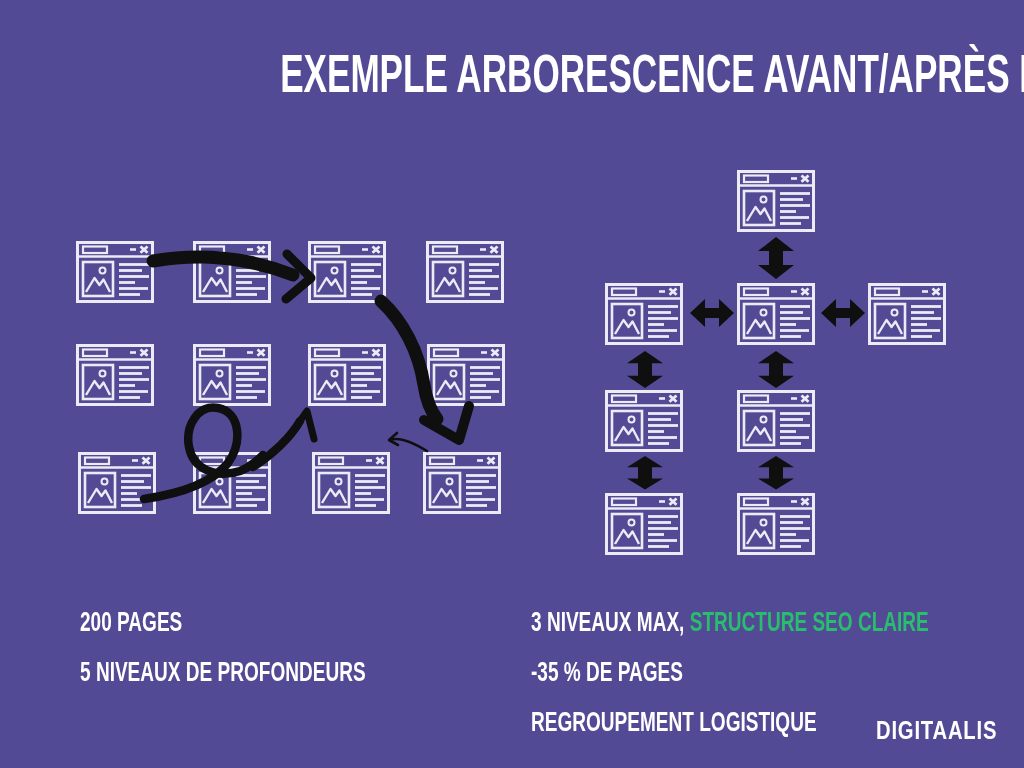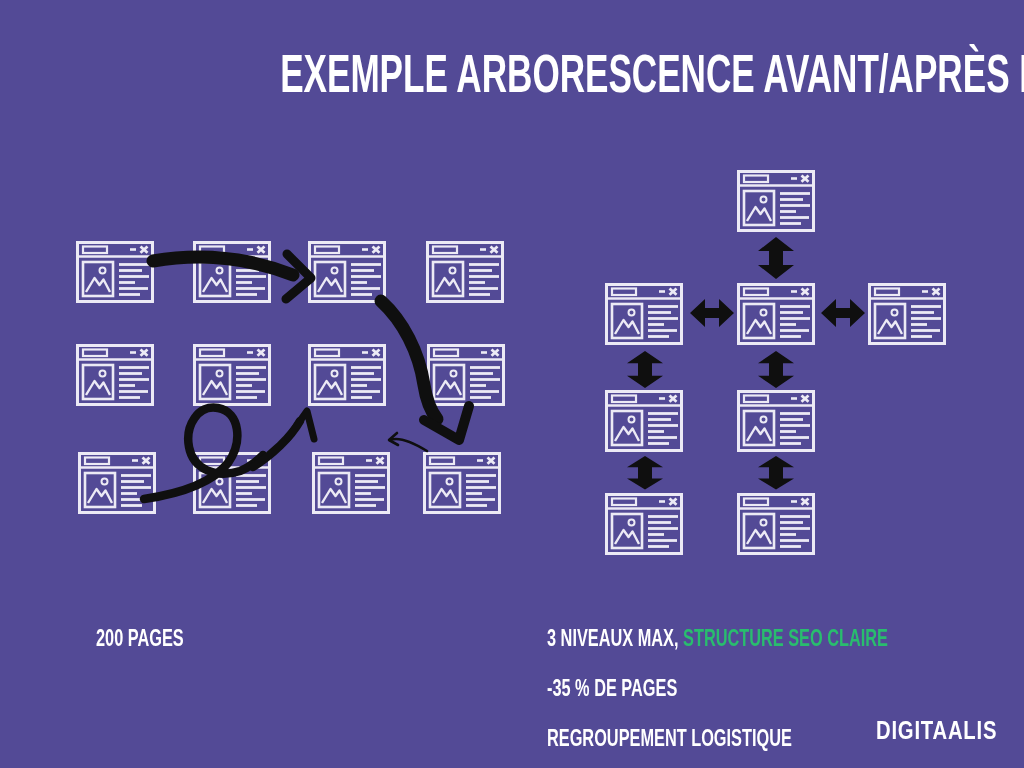--- a/index.html
+++ b/index.html
@@ -10,22 +10,22 @@
   }
   .title{
     position:absolute;top:45px;left:0;width:100%;box-sizing:border-box;
     padding-left:36px;text-align:center;margin:0;
     color:#ffffff;font-size:54px;line-height:56px;font-weight:bold;white-space:nowrap;
   }
   .condense{display:inline-block;transform:scaleX(0.65);transform-origin:center center;}
   .condense-l{display:inline-block;transform:scaleX(0.68);transform-origin:left center;}
   .diagram-svg{position:absolute;left:0;top:0;width:1024px;height:768px;}
   .cap{
-    position:absolute;color:#ffffff;font-weight:bold;font-size:24px;line-height:50px;
-    white-space:nowrap;margin:16px;
+    position:absolute;color:#ffffff;font-weight:bold;font-size:28px;line-height:50px;
+    white-space:nowrap;margin:0;
   }
   .cap-left{left:80px;top:597px;}
   .cap-right{left:531px;top:597px;}
   .hl{color:#29BD6E;}
   .brand{
     position:absolute;left:876px;top:713px;color:#ffffff;
     font-size:26px;line-height:34px;font-weight:bold;letter-spacing:1px;white-space:nowrap;
   }
   .brand .condense-l{transform:scaleX(0.78);}
 </style>
@@ -115,20 +115,21 @@
       <use href="#dbl-h" transform="translate(821,299)"></use>
       <use href="#dbl-v" transform="translate(627,351) scale(1,0.88)"></use>
       <use href="#dbl-v" transform="translate(758,351) scale(1,0.88)"></use>
       <use href="#dbl-v" transform="translate(627,456) scale(1,0.8)"></use>
       <use href="#dbl-v" transform="translate(758,456) scale(1,0.8)"></use>
     </g>
   </svg>
 
   <div class="cap cap-left">
     <div><span class="condense-l">200 PAGES</span></div>
+    <div><span class="condense-l">5 NIVEAUX DE PROFONDEURS</span></div>
   </div>
 
   <div class="cap cap-right">
     <div><span class="condense-l"><span>3 NIVEAUX MAX, </span><span class="hl">STRUCTURE SEO CLAIRE</span></span></div>
     <div><span class="condense-l">-35 % DE PAGES</span></div>
     <div><span class="condense-l">REGROUPEMENT LOGISTIQUE</span></div>
   </div>
 
   <div class="brand"><span class="condense-l">DIGITAALIS</span></div>
 

